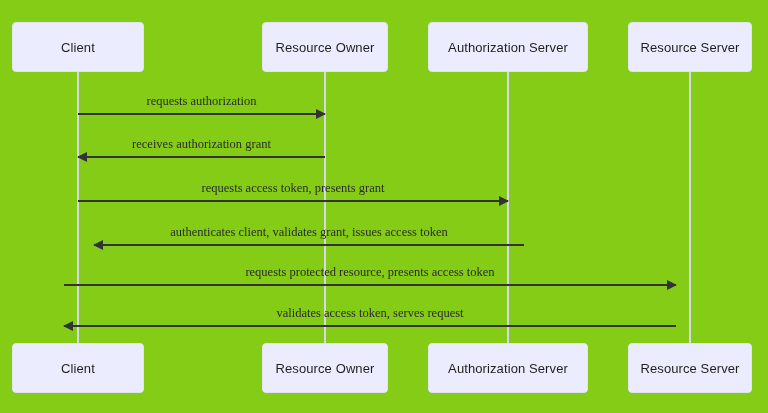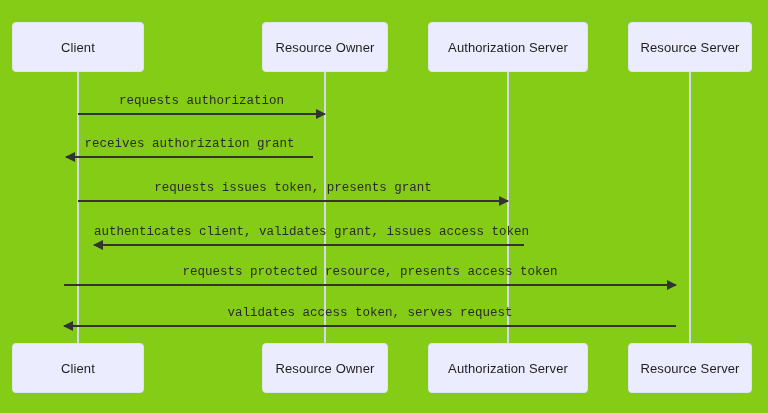--- a/index.html
+++ b/index.html
@@ -71,21 +71,21 @@
     border-right: 10px solid #333333;
   }
   .msg-label {
     position: absolute;
     bottom: 6px;
     left: 0;
     right: 0;
     text-align: center;
     font-size: 12.5px;
     color: #2b2b2b;
-    font-family: Liberation Mono, monospace;
+    font-family: Liberation Serif, serif;
     white-space: nowrap;
     line-height: 16px;
   }
 </style>
 </head>
 <body>
 
 <div id="diagram">
     <div class="lifeline" style="left: 77px;"></div>
     <div class="lifeline" style="left: 324px;"></div>
@@ -113,29 +113,29 @@
       <span class="participant-label">Authorization Server</span>
     </div>
     <div class="participant-box" style="left: 628px; width: 124px; top: 343px; height: 50px;">
       <span class="participant-label">Resource Server</span>
     </div>
     <div class="message" style="left: 78px; width: 247px; top: 113px;">
       <div class="msg-line"></div>
       <div class="arrowhead right"></div>
       <div class="msg-label">requests authorization</div>
     </div>
-    <div class="message" style="left: 66px; width: 247px; top: 156px;">
+    <div class="message" style="left: 78px; width: 247px; top: 156px;">
       <div class="msg-line"></div>
       <div class="arrowhead left"></div>
       <div class="msg-label">receives authorization grant</div>
     </div>
     <div class="message" style="left: 78px; width: 430px; top: 200px;">
       <div class="msg-line"></div>
       <div class="arrowhead right"></div>
-      <div class="msg-label">requests issues token, presents grant</div>
+      <div class="msg-label">requests access token, presents grant</div>
     </div>
     <div class="message" style="left: 94px; width: 430px; top: 244px;">
       <div class="msg-line"></div>
       <div class="arrowhead left"></div>
       <div class="msg-label">authenticates client, validates grant, issues access token</div>
     </div>
     <div class="message" style="left: 64px; width: 612px; top: 284px;">
       <div class="msg-line"></div>
       <div class="arrowhead right"></div>
       <div class="msg-label">requests protected resource, presents access token</div>

